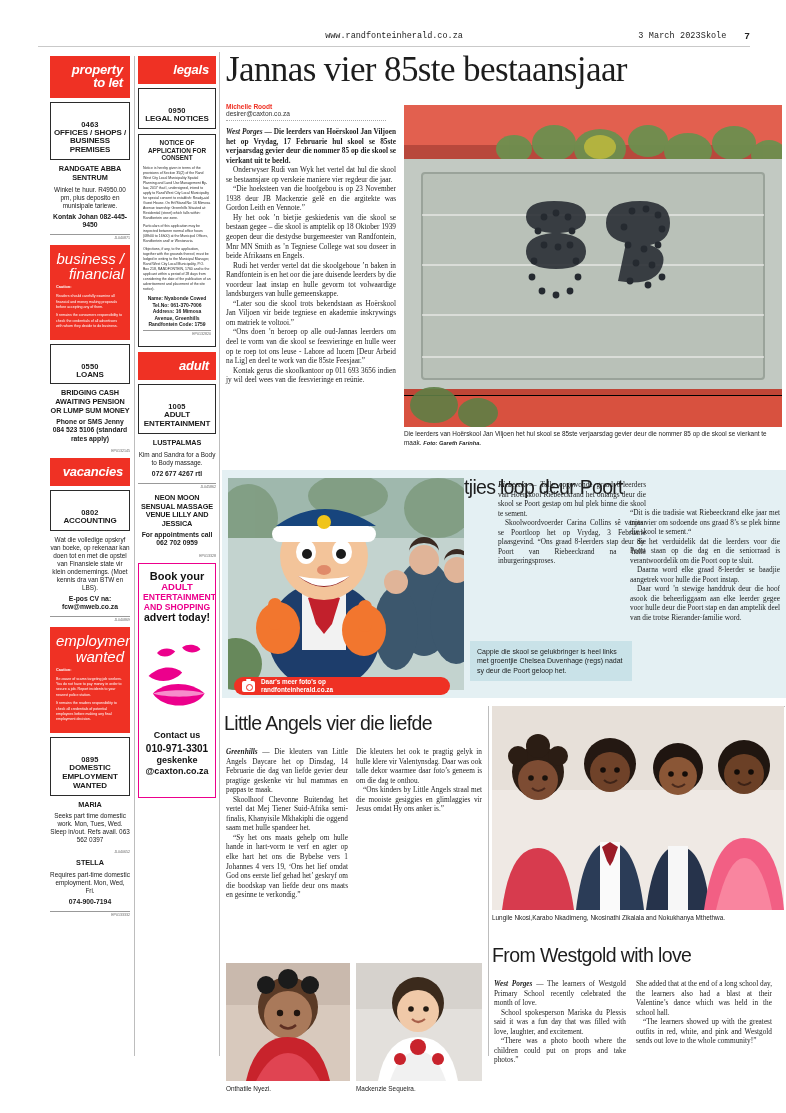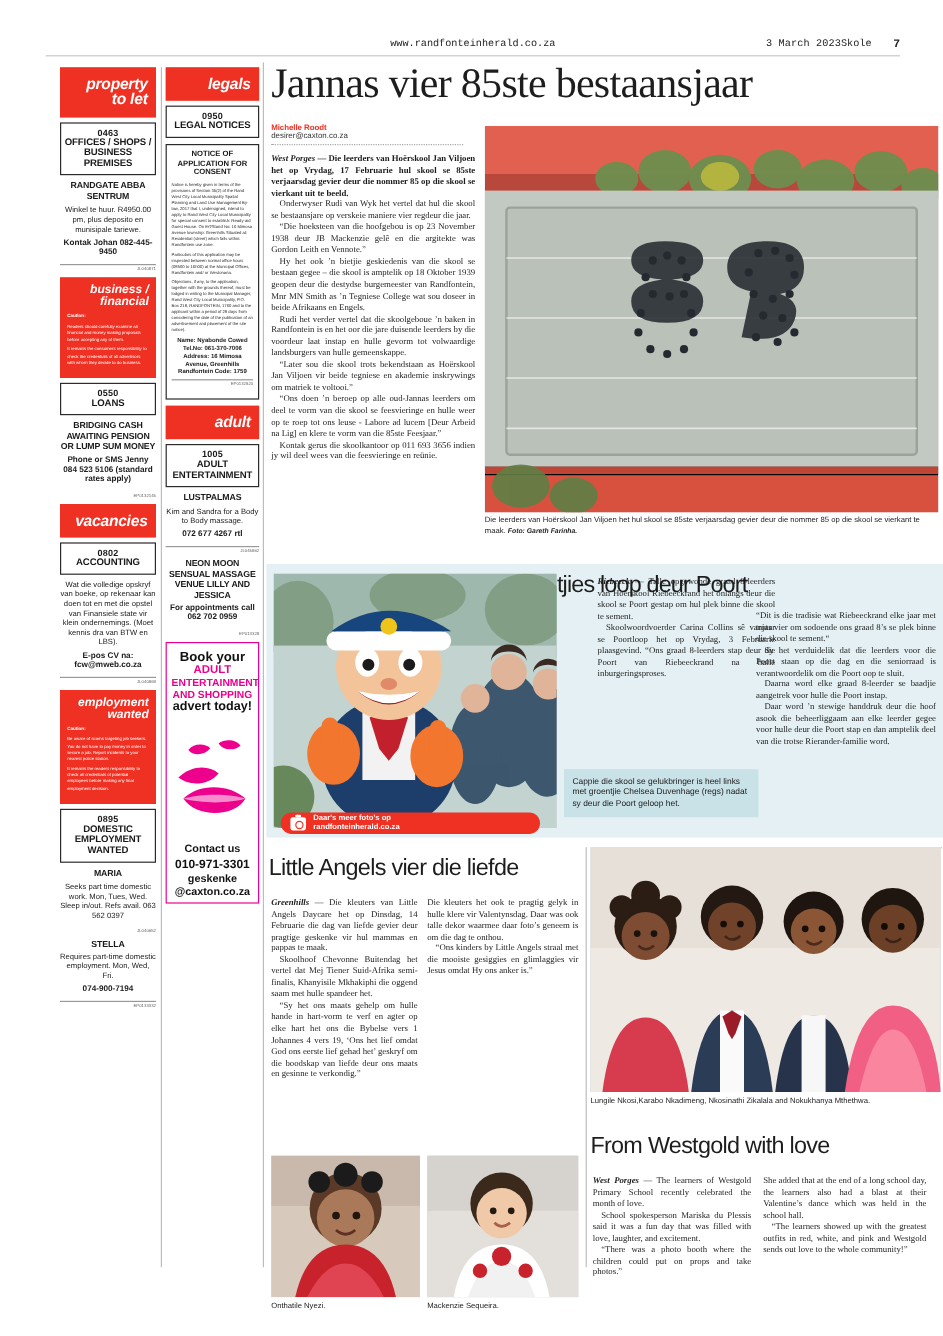--- a/index.html
+++ b/index.html
@@ -15,44 +15,44 @@
   .mh-page{font-size:9.5px;font-weight:bold;}
   .mh-rule{position:absolute;left:38px;top:46px;width:712px;height:1px;background:#c9c9c9;}
 
   
   .clsA{position:absolute;left:50px;top:56px;width:80px;}
   .clsB{position:absolute;left:138px;top:56px;width:78px;}
 
   .redbar{background:#ef3124;color:#fff;font-style:italic;font-weight:bold;font-size:13px;
           text-align:right;padding:7px 7px 8px 7px;line-height:1.02;margin-bottom:4px;letter-spacing:-.2px;}
   .redbox{background:#ef3124;color:#fff;padding:6px 6px 7px;margin-bottom:4px;}
-  .redbox .rb-title{font-style:italic;font-weight:bold;font-size:10px;text-align:right;line-height:1.02;margin-bottom:4px;}
+  .redbox .rb-title{font-style:italic;font-weight:normal;font-size:15px;text-align:right;line-height:1.02;margin-bottom:4px;}
   .redbox .rb-body{font-size:3.6px;line-height:1.5;color:#fff;}
   .redbox .rb-body b{font-size:3.8px;}
   .redbox .rb-body p{margin:0 0 3px 0;}
 
-  .codebox{border:1px solid #2b2b2b;text-align:center;padding:3px 2px 4px;margin-bottom:5px;}
+  .codebox{border:1px solid #2b2b2b;text-align:center;padding:17px 2px 4px;margin-bottom:5px;}
   .codebox .code{font-size:7.5px;font-weight:bold;letter-spacing:.2px;}
   .codebox .cat{font-size:8px;font-weight:bold;letter-spacing:-.1px;line-height:1.12;}
 
   .advert{margin-bottom:5px;text-align:center;}
   .advert .ad-head{font-size:7.3px;font-weight:bold;line-height:1.18;margin-bottom:3px;letter-spacing:-.1px;}
   .advert .ad-body{font-size:6.4px;line-height:1.25;}
   .advert .ad-body p{margin:0 0 3px 0;}
   .advert .ad-strong{font-size:6.8px;font-weight:bold;line-height:1.2;}
   .adref{font-size:3.6px;color:#666;text-align:right;border-top:1px solid #999;margin:2px 0 5px;padding-top:1px;}
   .adref.noline{border-top:none;}
 
   .notice{border:1px solid #2b2b2b;padding:4px 4px 5px;margin-bottom:5px;}
   .notice .n-title{font-size:6.4px;font-weight:bold;text-align:center;line-height:1.18;margin-bottom:4px;}
   .notice .n-body{font-size:3.5px;line-height:1.42;text-align:left;color:#2a2a2a;}
   .notice .n-body p{margin:0 0 3.2px 0;}
   .notice .n-contact{font-size:5px;font-weight:bold;text-align:center;line-height:1.3;margin-top:4px;}
 
-  .pinkbox{border:1.6px solid #ec008c;padding:6px 4px 3px;text-align:center;margin-bottom:4px;}
+  .pinkbox{border:1.6px solid #ec008c;padding:6px 4px 20px;text-align:center;margin-bottom:4px;}
   .pinkbox .pb-l1{font-size:11px;font-weight:bold;color:#111;line-height:1.1;}
   .pinkbox .pb-l2{font-size:9.5px;font-weight:bold;color:#ec008c;line-height:1.15;}
   .pinkbox .pb-l3{font-size:8.6px;font-weight:bold;color:#ec008c;line-height:1.15;}
   .pinkbox .pb-l4{font-size:10.5px;font-weight:bold;color:#111;line-height:1.12;}
   .lips{height:96px;position:relative;margin:4px 0 6px;}
   .pinkbox .pb-contact{font-size:9px;font-weight:bold;color:#111;line-height:1.3;}
   .pinkbox .pb-phone{font-size:10px;font-weight:bold;color:#111;line-height:1.3;}
   .pinkbox .pb-mail{font-size:9px;font-weight:bold;color:#111;line-height:1.25;}
 
   
@@ -280,21 +280,21 @@
     <div class="b-dots"></div>
   </div>
 
   <div class="col-jan bodytext">
     <p class="first"><span class="place">West Porges</span> <span class="lead">— Die leerders van Hoërskool Jan Viljoen het op Vrydag, 17 Februarie hul skool se 85ste verjaarsdag gevier deur die nommer 85 op die skool se vierkant uit te beeld.</span></p>
     <p>Onderwyser Rudi van Wyk het vertel dat hul die skool se bestaansjare op verskeie maniere vier regdeur die jaar.</p>
     <p>“Die hoeksteen van die hoofgebou is op 23 November 1938 deur JB Mackenzie gelê en die argitekte was Gordon Leith en Vennote.”</p>
     <p>Hy het ook ’n bietjie geskiedenis van die skool se bestaan gegee – die skool is amptelik op 18 Oktober 1939 geopen deur die destydse burgemeester van Randfontein, Mnr MN Smith as ’n Tegniese College wat sou doseer in beide Afrikaans en Engels.</p>
     <p>Rudi het verder vertel dat die skoolgeboue ’n baken in Randfontein is en het oor die jare duisende leerders by die voordeur laat instap en hulle gevorm tot volwaardige landsburgers van hulle gemeenskappe.</p>
     <p>“Later sou die skool trots bekendstaan as Hoërskool Jan Viljoen vir beide tegniese en akademie inskrywings om matriek te voltooi.”</p>
-    <p><span>“Ons doen ’n beroep op alle oud-Jannas leerders om deel te vorm van die skool se feesvieringe en hulle weer op te roep tot ons leuse - </span><span class="ital">Labore ad lucem</span><span> [Deur Arbeid na Lig] en klere te vorm van die 85ste Feesjaar.”</span></p>
+    <p><span>“Ons doen ’n beroep op alle oud-Jannas leerders om deel te vorm van die skool se feesvieringe en hulle weer op te roep tot ons leuse - </span><span class="ital">Labore ad lucem</span><span> [Deur Arbeid na Lig] en deel te work van die 85ste Feesjaar.”</span></p>
     <p>Kontak gerus die skoolkantoor op 011 693 3656 indien jy wil deel wees van die feesvieringe en reünie.</p>
   </div>
 
   <div class="photo" style="left:404px;top:105px;width:378px;height:322px;">
     <svg width="378" height="322" viewBox="0 0 378 322">
       <rect width="378" height="322" fill="#e05a4b"></rect>
       <rect x="0" y="0" width="378" height="40" fill="#e2604f"></rect>
       <rect x="0" y="40" width="378" height="14" fill="#b8483c"></rect>
       <g fill="#6d8f4e" opacity="0.95">
         <ellipse cx="150" cy="38" rx="22" ry="18"></ellipse>

